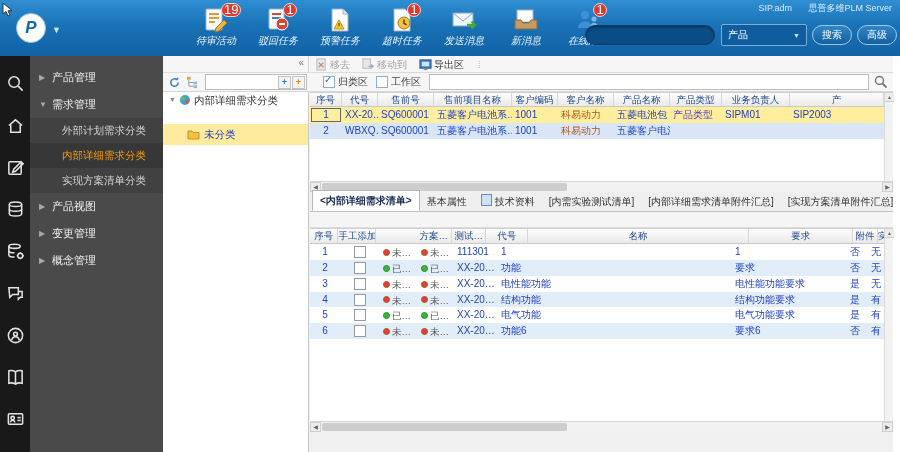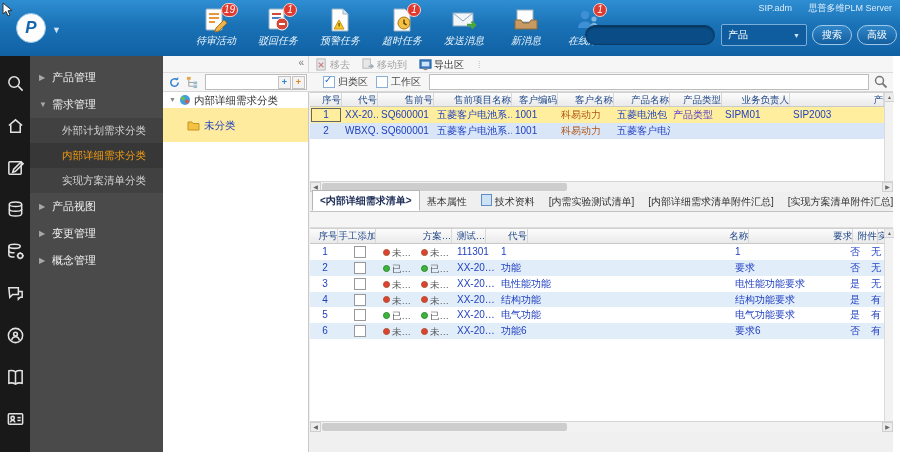--- a/index.html
+++ b/index.html
@@ -16,21 +16,21 @@
         display:flex;align-items:center;justify-content:center;}
   .brand-name{color:#fff;font-size:17px;font-weight:bold;letter-spacing:1px;margin-left:8px;}
   .brand-caret{color:#cfe4f5;font-size:9px;margin-left:6px;margin-top:4px;}
   #htb{position:absolute;left:185px;top:7px;display:flex;}
   .htb-item{width:62px;text-align:center;position:relative;cursor:pointer;}
   .htb-icon{width:26px;height:26px;margin:0 auto;}
   .htb-icon svg{width:26px;height:26px;}
   .htb-label{font-size:10px;color:#eaf4fc;margin-top:1px;white-space:nowrap;font-style:italic;}
   .badge{position:absolute;top:-4px;left:36px;min-width:8px;height:12px;line-height:12px;
          background:#e03a2f;border:1px solid #f6d0cc;border-radius:8px;color:#fff;
-         font-size:10px;padding:0 2px;font-style:italic;}
+         font-size:13px;padding:0 2px;}
   .hsearch{position:absolute;right:3px;top:24px;display:flex;align-items:center;}
   .search-box{width:128px;height:18px;border-radius:10px;background:#0a4c85;
               border:1px solid #0a3c67;box-shadow:inset 0 1px 2px rgba(0,0,0,.4);}
   .cat-select{width:72px;height:20px;margin-left:6px;background:#0f5d9f;border:1px solid #79aed8;
               border-radius:2px;color:#fff;font-size:10px;display:flex;align-items:center;
               justify-content:space-between;padding:0 6px;}
   .pill-btn{height:18px;line-height:18px;margin-left:5px;padding:0 9px;border:1px solid #9fc9e9;
             border-radius:10px;color:#fff;font-size:10px;background:linear-gradient(#2f86c8,#145f9f);}
   
   .rail{position:absolute;left:0;top:56px;width:30px;height:396px;background:#191919;
@@ -73,27 +73,27 @@
   .chk-label{font-size:10px;color:#444;margin:0 8px 0 3px;vertical-align:middle;white-space:nowrap;}
   .big-filter{height:14px;background:#fff;border:1px solid #bcbcbc;flex:1;margin-right:4px;}
   .mag-btn{width:16px;height:16px;margin-right:4px;cursor:pointer;}
   
   .tree-panel{position:absolute;left:0;top:36px;width:146px;height:360px;background:#fff;
               border-right:1px solid #c8c8c8;box-sizing:border-box;}
   .tree-root{height:16px;line-height:16px;font-size:10.5px;color:#333;padding-left:6px;
              display:flex;align-items:center;cursor:pointer;white-space:nowrap;}
   .tree-root .tarrow{font-size:7px;color:#888;margin-right:3px;}
   .tree-root svg{width:12px;height:12px;margin-right:3px;flex:none;}
-  .tree-child{height:34px;line-height:17px;font-size:10.5px;color:#1e3fc0;background:#ffeb9e;
-              padding-left:24px;display:flex;align-items:center;cursor:pointer;white-space:nowrap;}
+  .tree-child{height:21px;line-height:17px;font-size:10.5px;color:#1e3fc0;background:#ffeb9e;
+              padding-left:24px;display:flex;align-items:center;cursor:pointer;white-space:nowrap;margin-top:16px;}
   .tree-child svg{width:13px;height:11px;margin-right:4px;flex:none;}
   
   .grid{position:absolute;left:147px;width:583px;background:#fff;border-top:1px solid #d0d0d0;box-sizing:border-box;}
   .g-header{display:flex;background:linear-gradient(#fcfcfc,#eaeaea);border-bottom:1px solid #c9c9c9;}
-  .g-h{font-size:9.5px;color:#1c4587;text-align:right;border-right:1px solid #d8d8d8;
+  .g-h{font-size:9.5px;color:#1c4587;text-align:center;border-right:1px solid #d8d8d8;
        overflow:hidden;white-space:nowrap;box-sizing:border-box;}
   .g-row{display:flex;}
   .g-c{font-size:10px;overflow:hidden;white-space:nowrap;box-sizing:border-box;padding-left:3px;color:#223;}
   .c-center{text-align:center;padding-left:0;}
   .c-link{color:#1e3fc0;}
   .c-cust{color:#b05513;}
   .c-prod{color:#5a3ec8;}
   .row-sel{background:#ffee9e;}
   .row-alt{background:#d9e6f8;}
   .row-white{background:#fff;}

